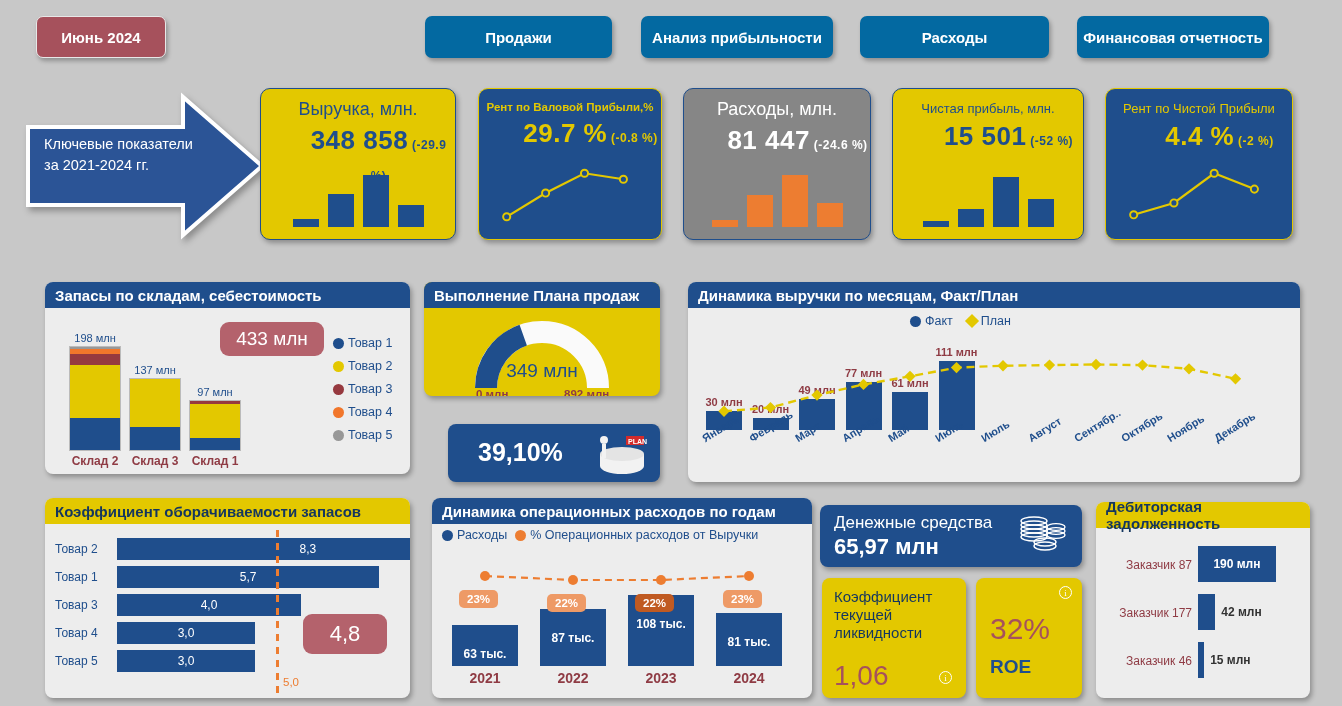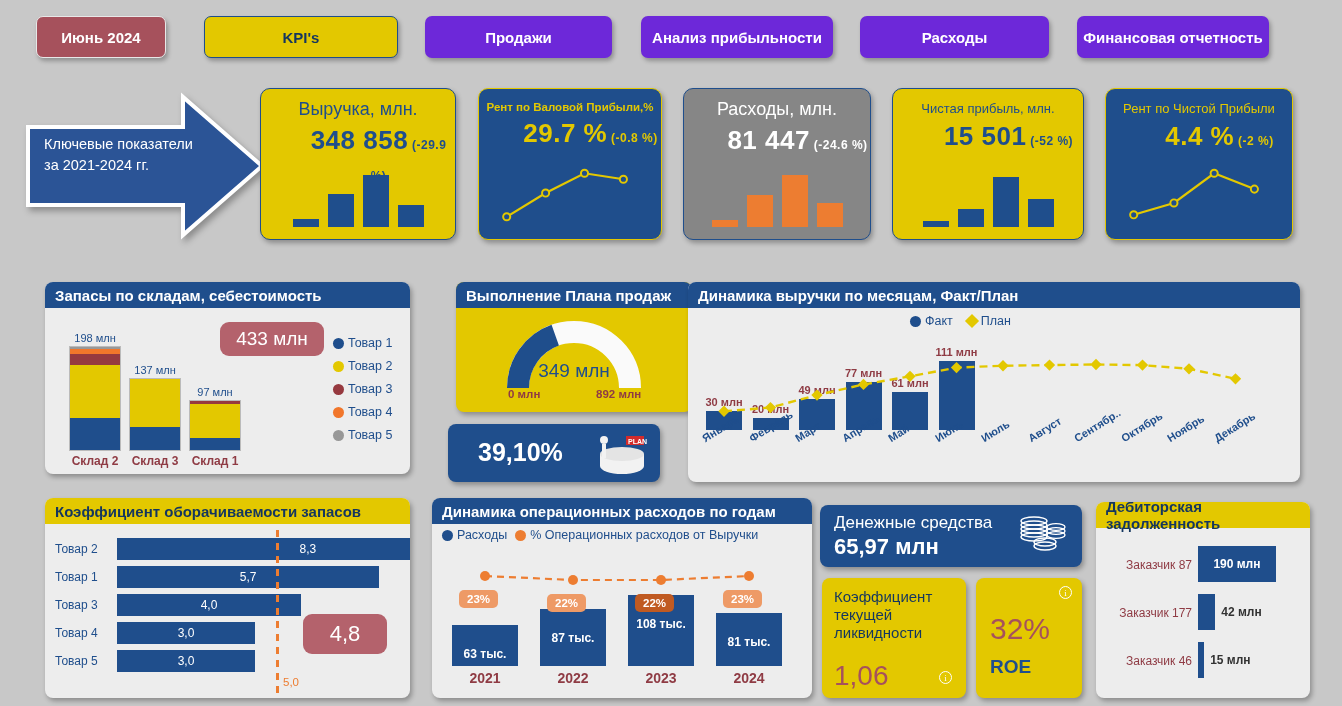--- a/index.html
+++ b/index.html
@@ -10,21 +10,21 @@
     overflow: hidden;
     position: relative;
   }
   .nav { position: absolute; top: 16px; left: 0; width: 1342px; height: 48px; }
   .nav-btn {
     position: absolute; height: 42px; border-radius: 7px;
     display: flex; align-items: center; justify-content: center;
     color: #fff; font-size: 15px; font-weight: 600;
     box-shadow: 2px 3px 4px rgba(0,0,0,0.28);
   }
-  .nav-btn.blue { background: #6d28d9; }
+  .nav-btn.blue { background: #0369a1; }
   .nav-btn.red { background: #A6515C; border: 1.5px solid #e8e8e8; }
   .nav-btn.yellow { background: #E3C800; color: #14365f; border: 1.5px solid #1F4E8C; }
 
   
   .arrow-wrap { position: absolute; left: 18px; top: 92px; width: 250px; height: 148px; filter: drop-shadow(3px 4px 3px rgba(0,0,0,0.3)); }
   .arrow-poly { width: 100%; height: 100%; }
   .arrow-text { position: absolute; left: 26px; top: 42px; width: 170px; color: #fff; font-size: 14.5px; line-height: 1.45; }
 
   
   .kpi { position: absolute; border-radius: 10px; box-shadow: 2px 3px 5px rgba(0,0,0,0.3); overflow: hidden; }
@@ -69,23 +69,20 @@
 
   .info-i { width: 13px; height: 13px; border-radius: 50%; border: 1.2px solid #fff; color: #fff; font-size: 9px; display: flex; align-items: center; justify-content: center; font-family: "Liberation Serif", serif; }
 </style>
 </head>
 <body>
 
 <div class="nav">
     <div class="nav-btn red" style="left: 36px; width: 130px;">
       <span>Июнь 2024</span>
     </div>
-    <div class="nav-btn yellow" style="left: 204px; width: 194px;">
-      <span>KPI's</span>
-    </div>
     <div class="nav-btn blue" style="left: 425px; width: 187px;">
       <span>Продажи</span>
     </div>
     <div class="nav-btn blue" style="left: 641px; width: 192px;">
       <span>Анализ прибыльности</span>
     </div>
     <div class="nav-btn blue" style="left: 860px; width: 189px;">
       <span>Расходы</span>
     </div>
     <div class="nav-btn blue" style="left: 1077px; width: 192px;">
@@ -213,21 +210,21 @@
             <div style="flex: 0 0 24.7423%; background: rgb(31, 78, 140);"></div>
             <div style="flex: 0 0 68.0412%; background: rgb(227, 200, 0);"></div>
             <div style="flex: 0 0 7.21649%; background: rgb(150, 57, 63);"></div>
           </div>
           <div style="font-size: 12px; color: rgb(143, 59, 68); font-weight: bold; margin-top: 3px;">Склад 1</div>
         </div>
       </div>
   </div>
 </div>
 
-<div class="panel" style="left:456px; top:282px; width:236px; height:130px; background:#E3C800;">
+<div class="panel" style="left:424px; top:282px; width:236px; height:114px; background:#E3C800;">
   <div class="panel-hd blue">Выполнение Плана продаж</div>
   <div class="panel-body" style="height:104px;">
     <svg width="236" height="78" style="position:absolute; left:0; top:2px;">
       <path d="M 62 78 A 56 56 0 0 1 174 78" fill="none" stroke="#FAFAFA" stroke-width="22"></path>
       <path id="gauge-fill" d="M 62 78 A 56 56 0 0 1 99.2386618447638 25.236260645923906" fill="none" stroke="#1F4E8C" stroke-width="22"></path>
     </svg>
     <div style="position:absolute; left:0; top:52px; width:236px; text-align:center; font-size:19px; color:#1F4E8C;">349 млн</div>
     <div class="lbl c-red" style="left:52px; top:80px; font-weight:bold;">0 млн</div>
     <div class="lbl c-red" style="left:140px; top:80px; font-weight:bold;">892 млн</div>
   </div>

